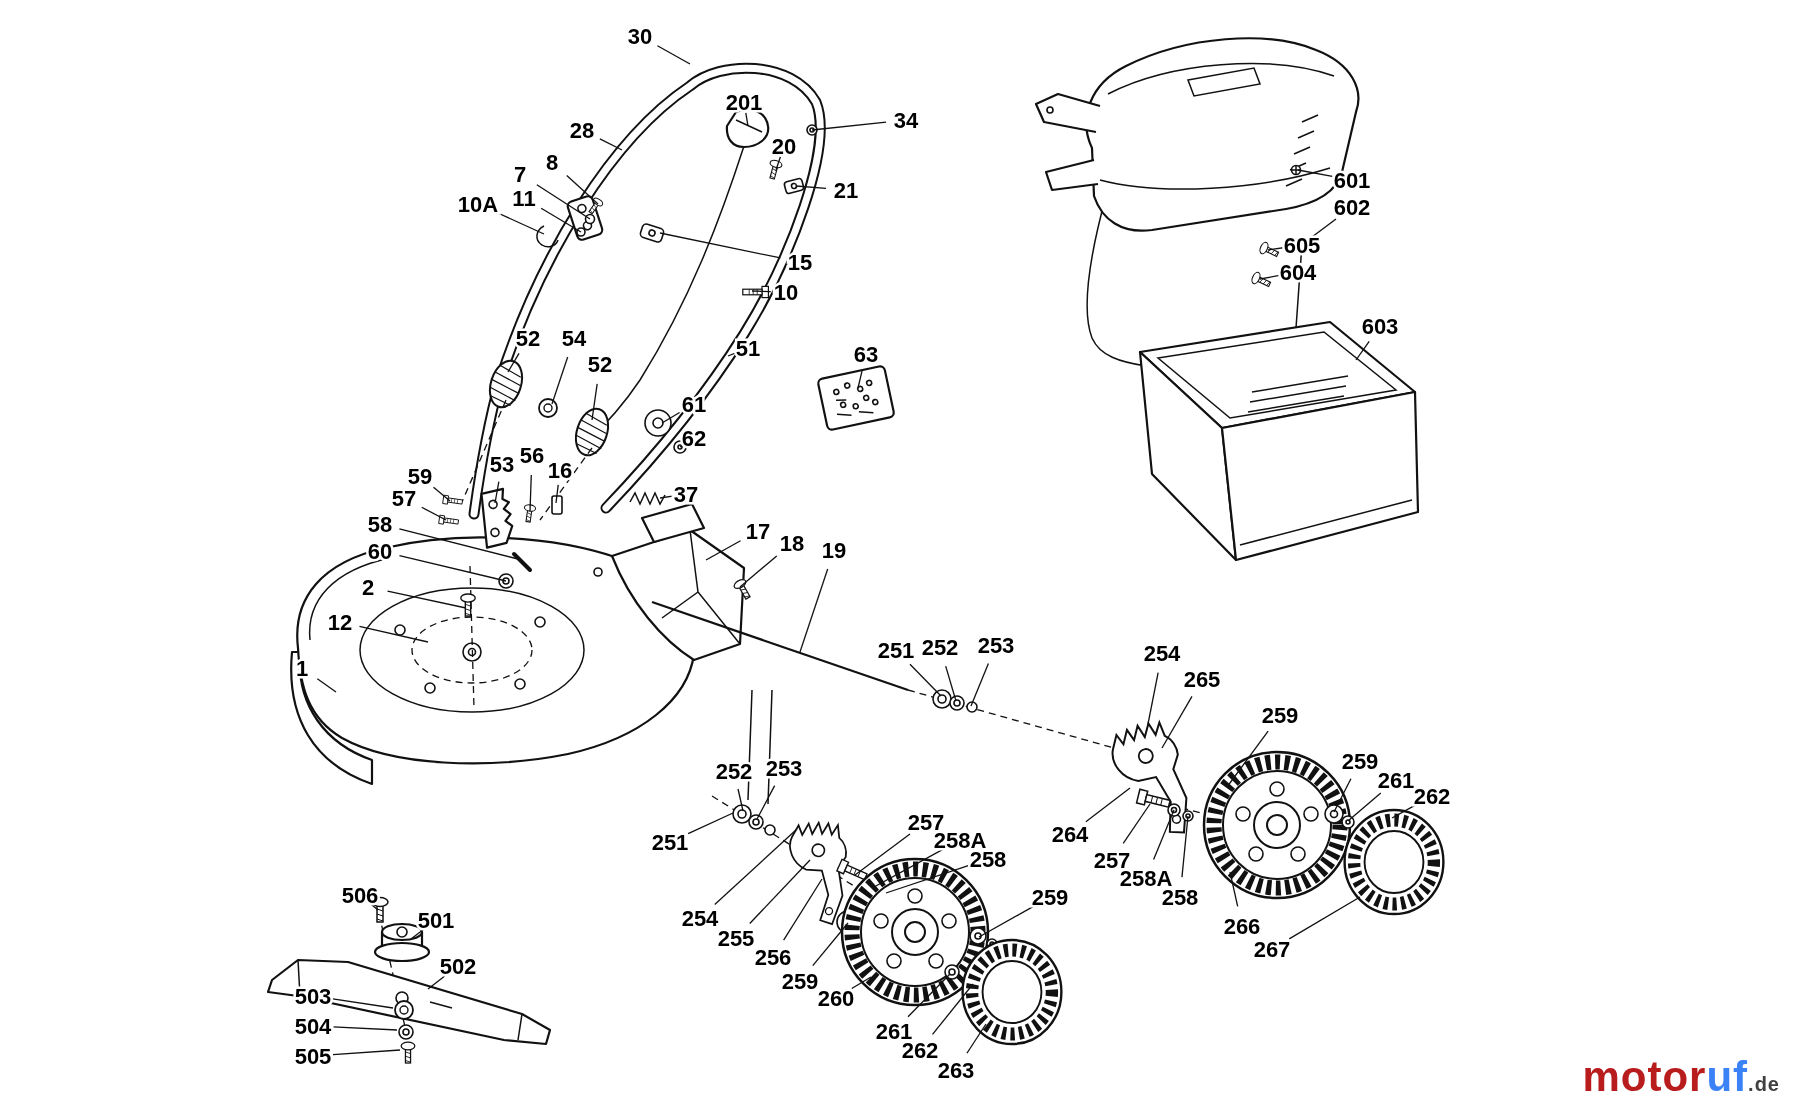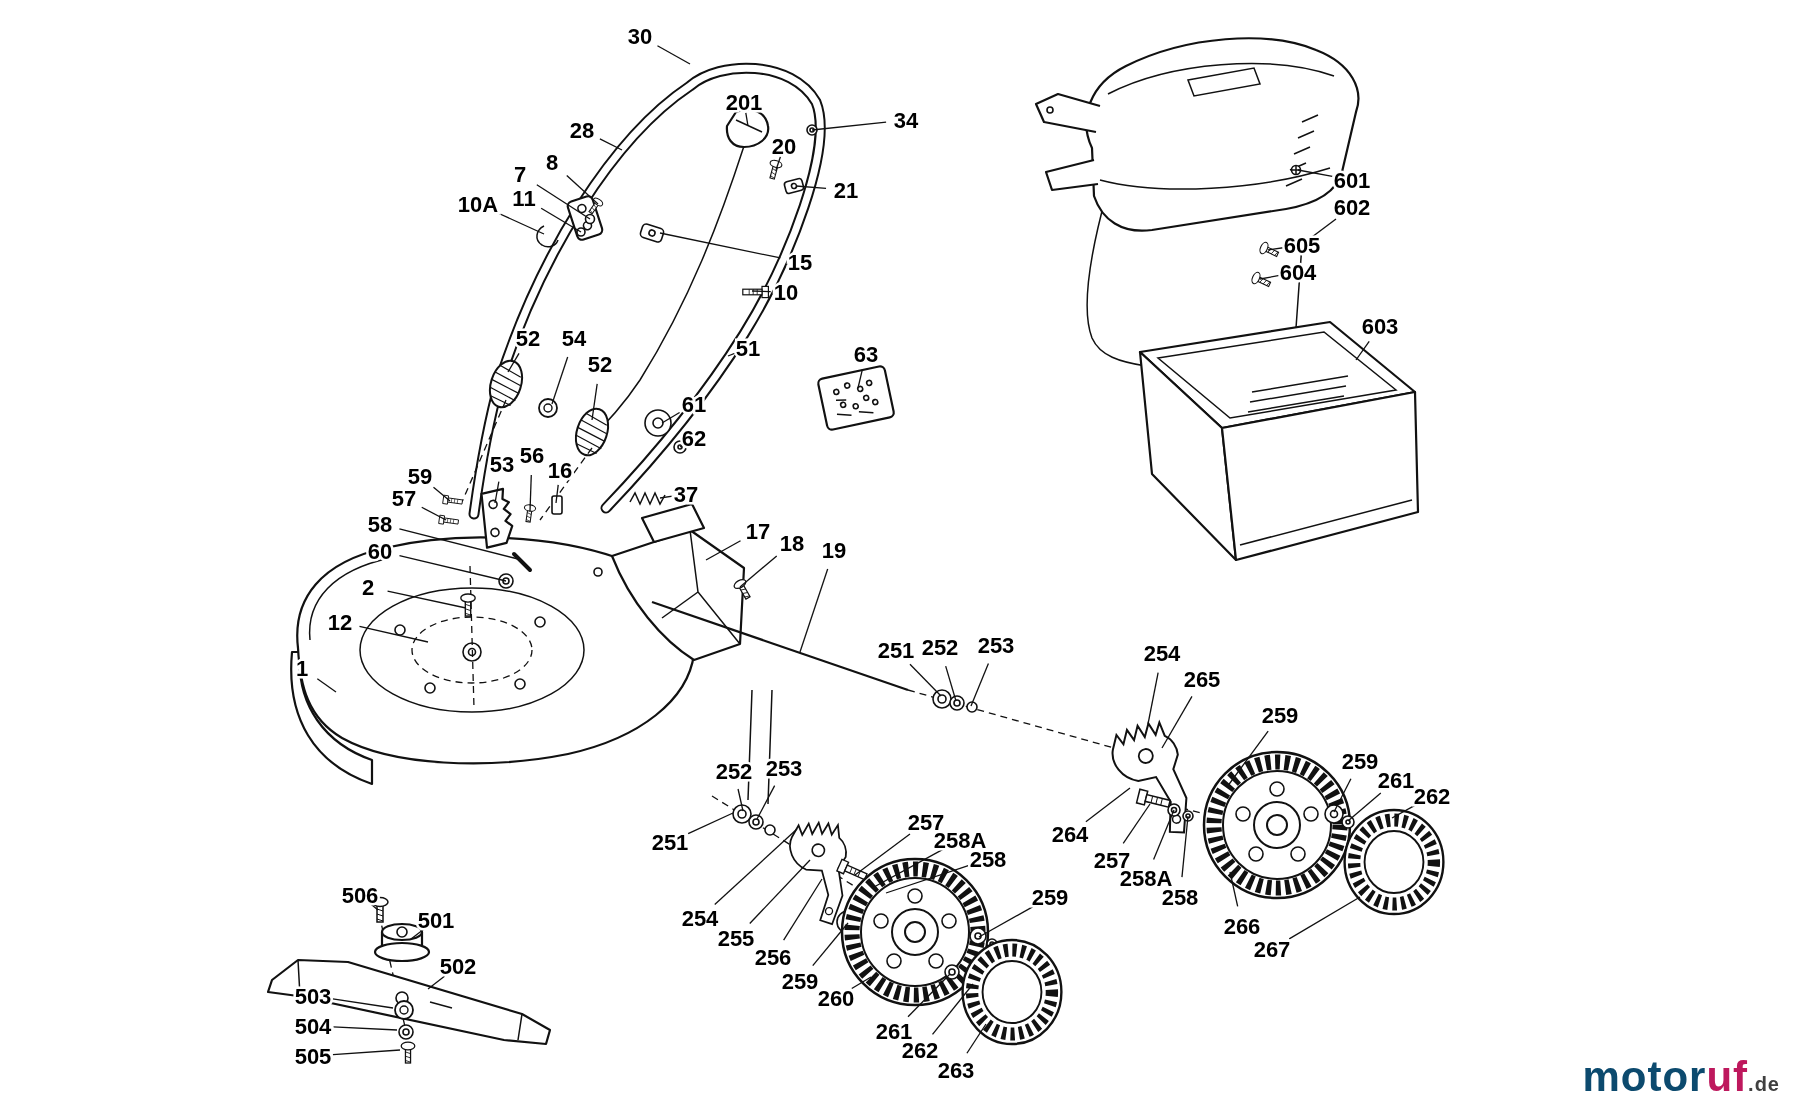--- a/index.html
+++ b/index.html
@@ -411,15 +411,15 @@
         <text x="360" y="895" class="part-label" dominant-baseline="central">506</text>
         <text x="436" y="920" class="part-label" dominant-baseline="central">501</text>
         <text x="458" y="966" class="part-label" dominant-baseline="central">502</text>
         <text x="313" y="996" class="part-label" dominant-baseline="central">503</text>
         <text x="313" y="1026" class="part-label" dominant-baseline="central">504</text>
         <text x="313" y="1056" class="part-label" dominant-baseline="central">505</text>
       </g>
 </svg>
 
 <div class="watermark">
-  <span style="color: #0c4a6e; margin-top: 44px;">motor</span><span style="color: #be185d;">uf</span><span class="de" style="color: #404040;">.de</span>
+  <span style="color: #b91c1c; margin-top: 44px;">motor</span><span style="color: #3b82f6;">uf</span><span class="de" style="color: #404040;">.de</span>
 </div>
 </div>
 
 </body></html>

